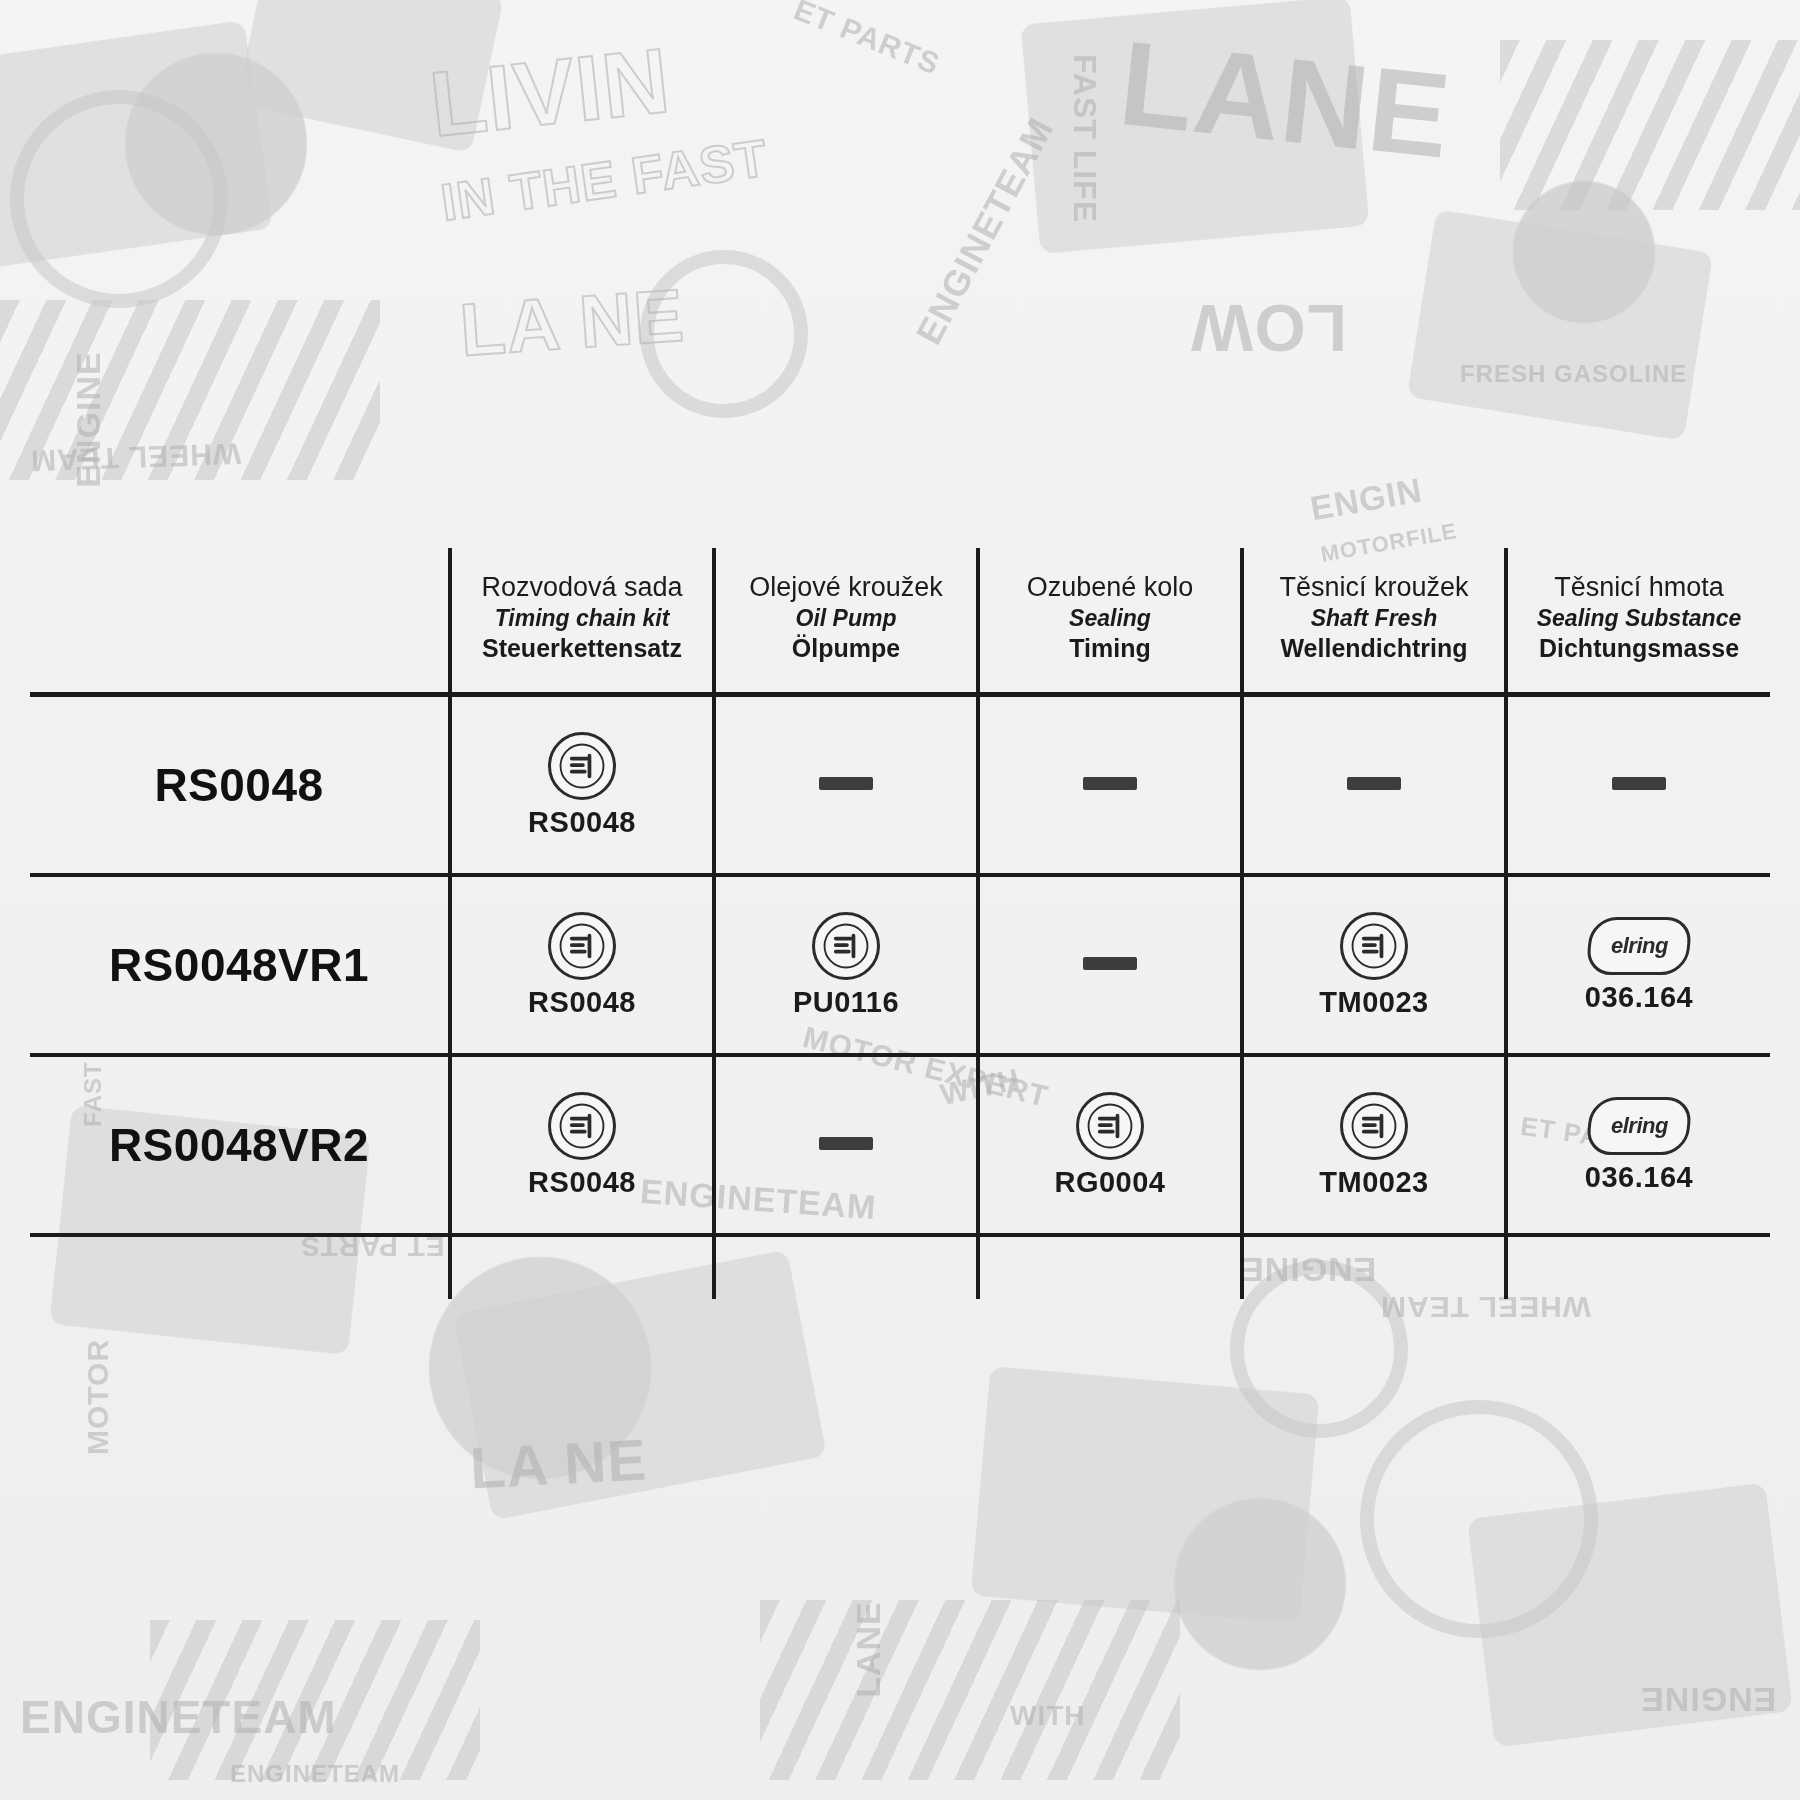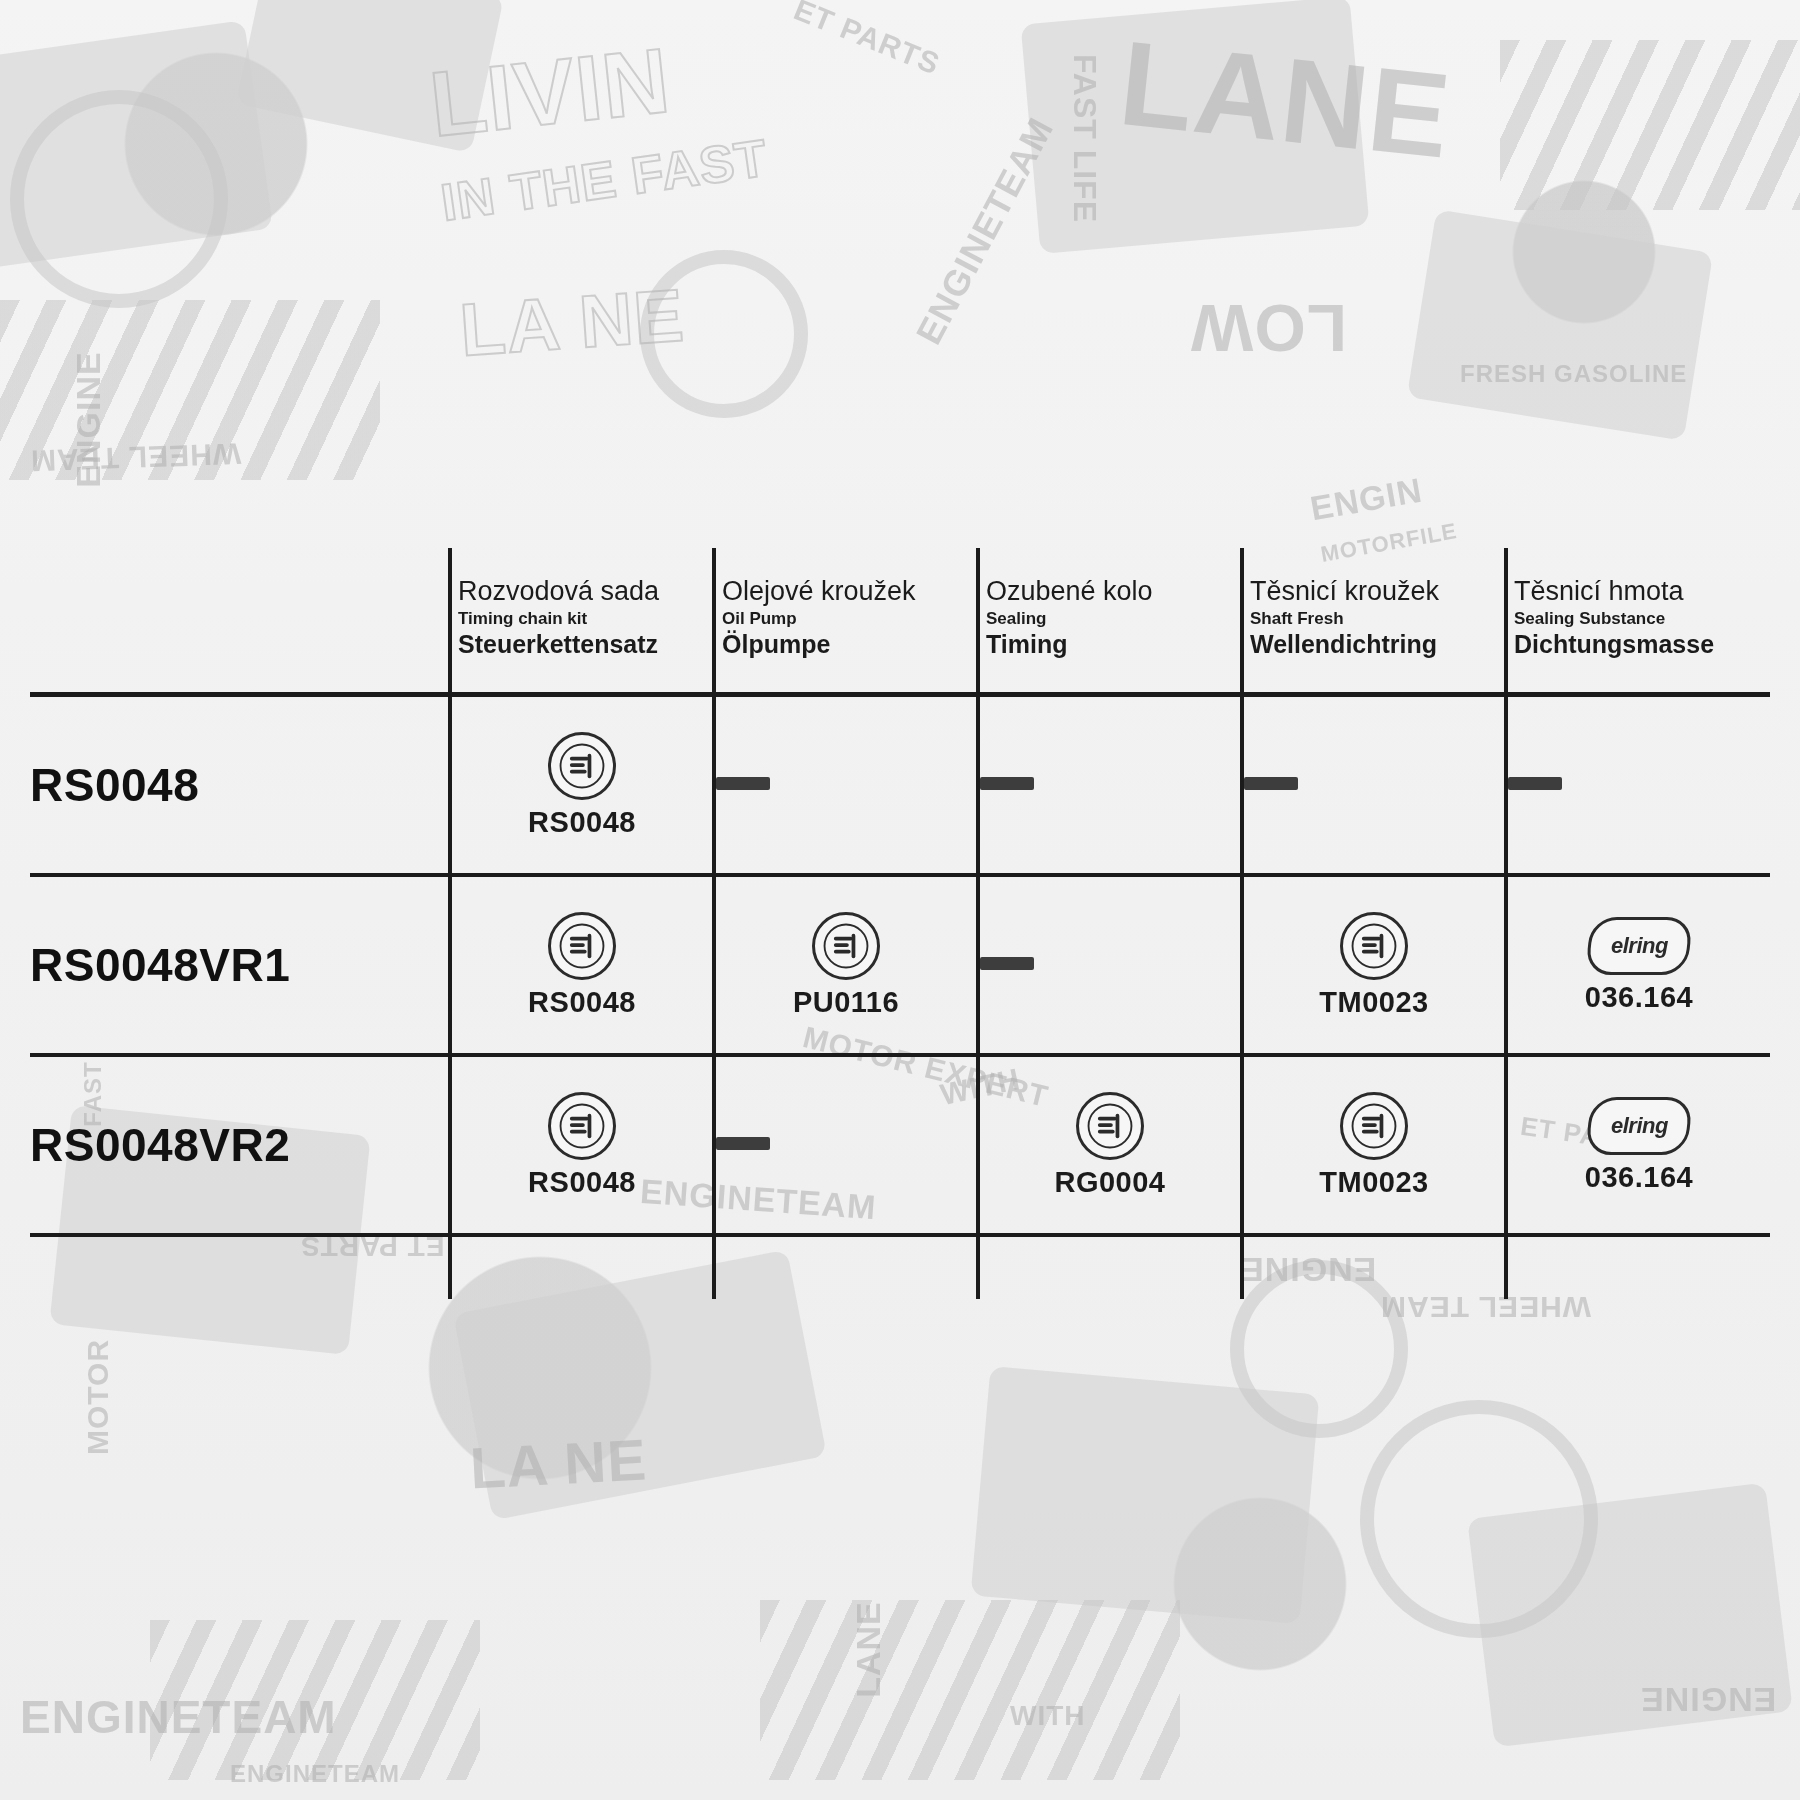--- a/index.html
+++ b/index.html
@@ -69,21 +69,21 @@
     width: 1740px;
     border-collapse: collapse;
     table-layout: fixed;
   }
   table.matrix col.c0 { width: 420px; }
   table.matrix col.ci { width: 264px; }
 
   .matrix th, .matrix td {
     border: 0;
     padding: 0;
-    text-align: left;
+    text-align: center;
     vertical-align: middle;
   }
 
   
   .matrix thead th {
     height: 130px;
     border-bottom: 5px solid #1b1b1b;
     padding: 4px 6px 10px 6px;
   }
   .matrix thead th.corner {
@@ -101,21 +101,21 @@
     height: 62px;
     border-bottom: 0;
   }
 
   .hdr-l1, .hdr-l2, .hdr-l3 {
     display: block;
     color: #1b1b1b;
     line-height: 1.26;
   }
   .hdr-l1 { font-size: 27px; font-weight: 400; }
-  .hdr-l2 { font-size: 17px; font-weight: 700; }
+  .hdr-l2 { font-size: 23px; font-weight: 700; font-style: italic; }
   .hdr-l3 { font-size: 25px; font-weight: 700; }
 
   .rowname {
     font-size: 46px;
     font-weight: 700;
     color: #111;
     letter-spacing: 0.5px;
   }
 
   .cell-inner {

